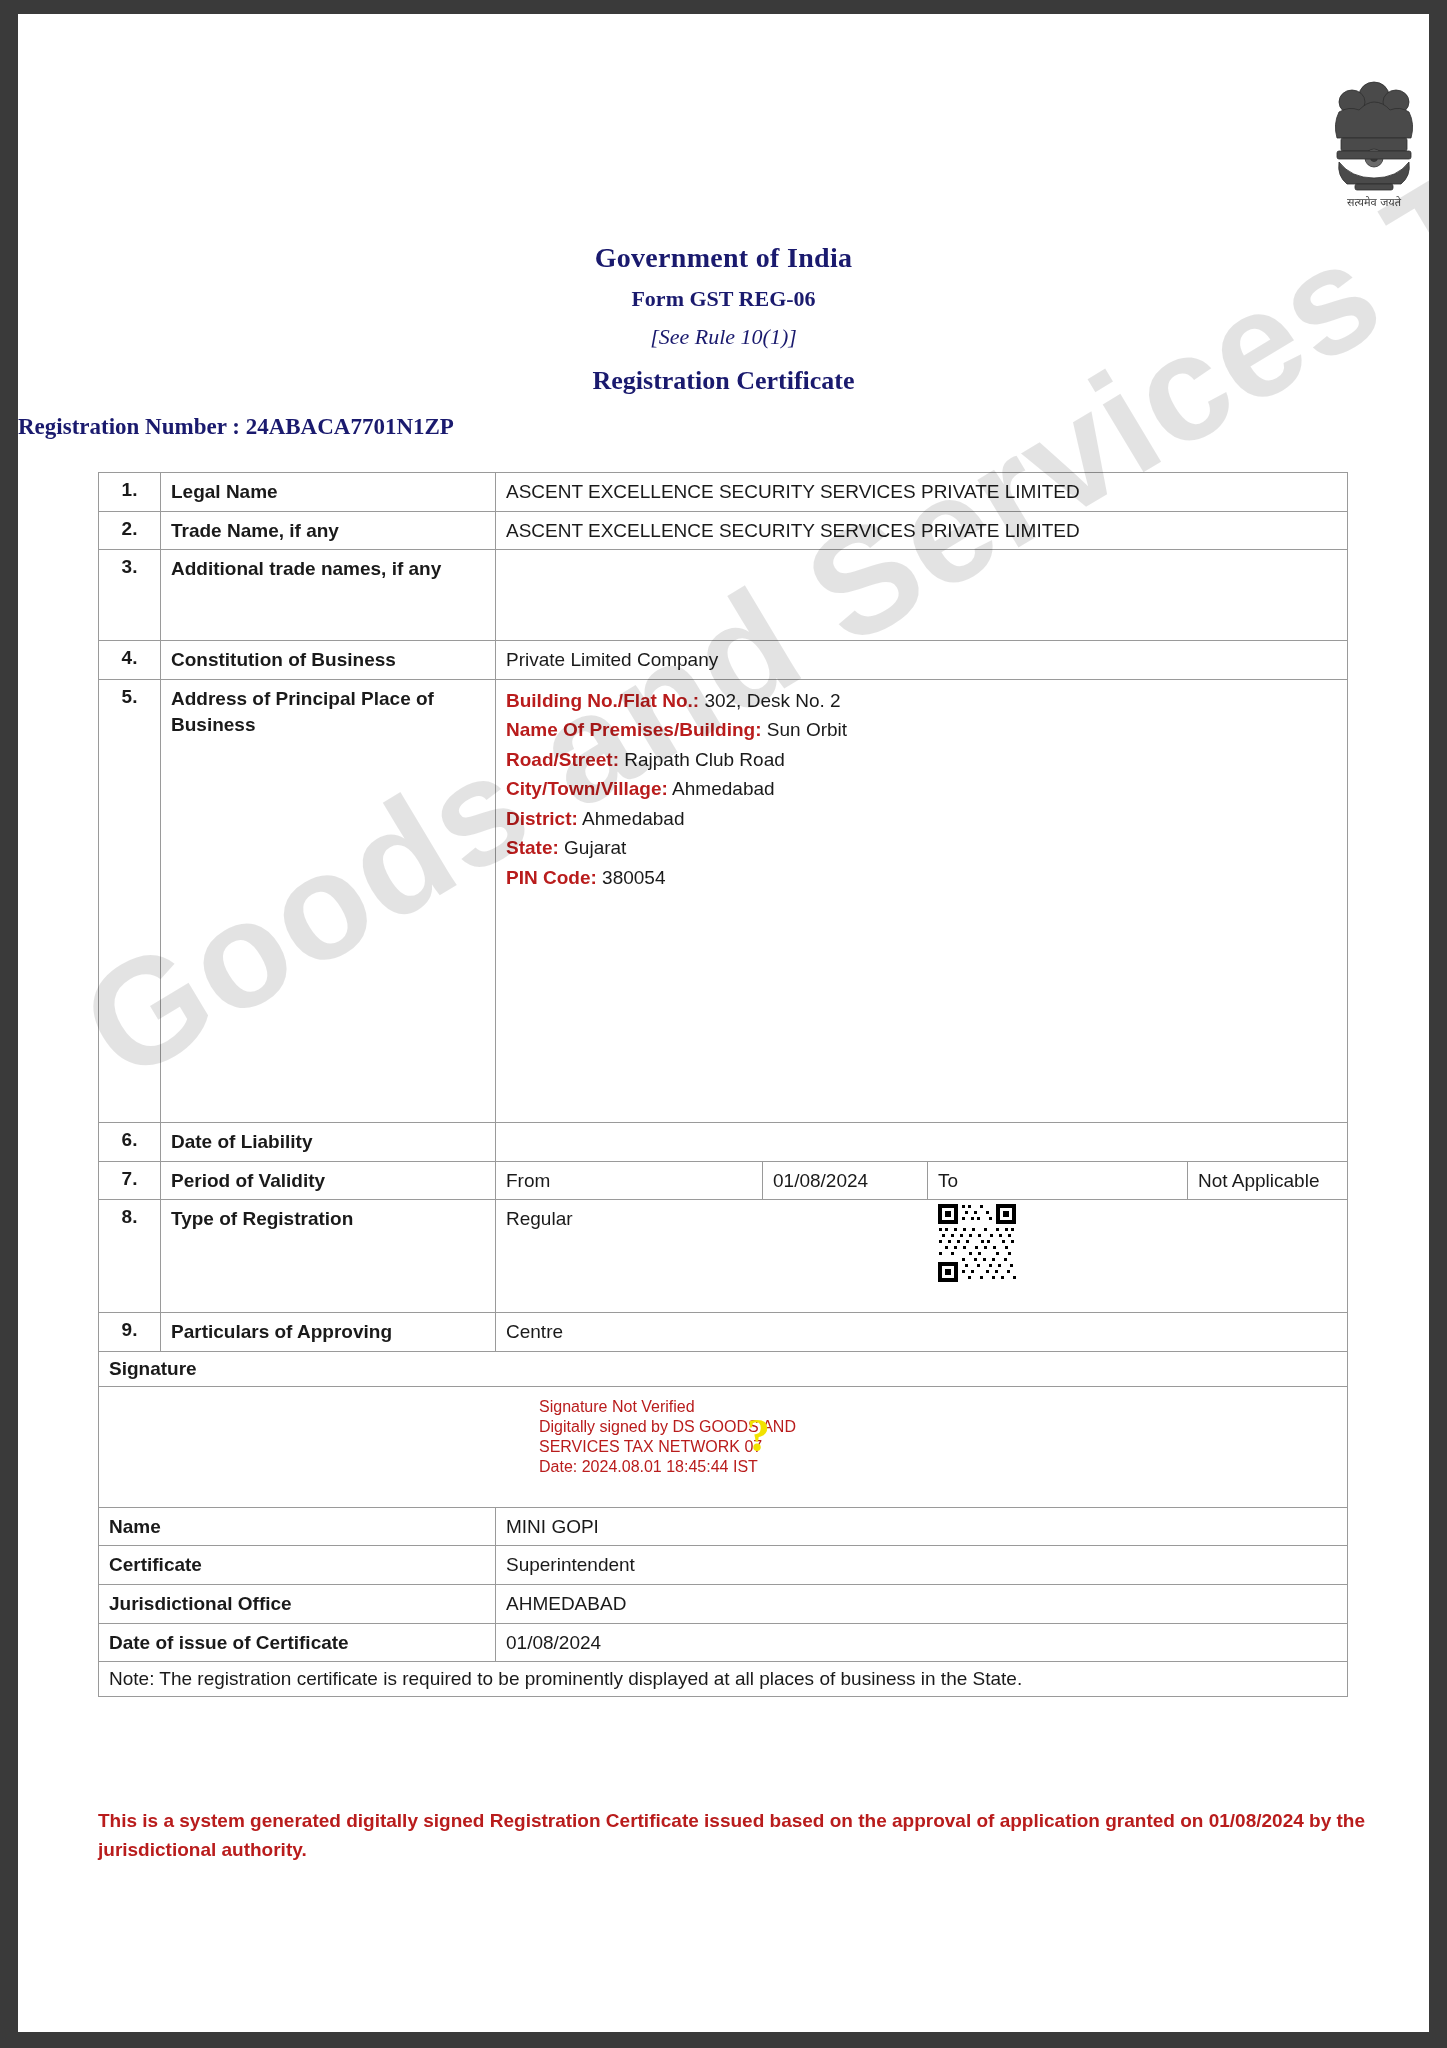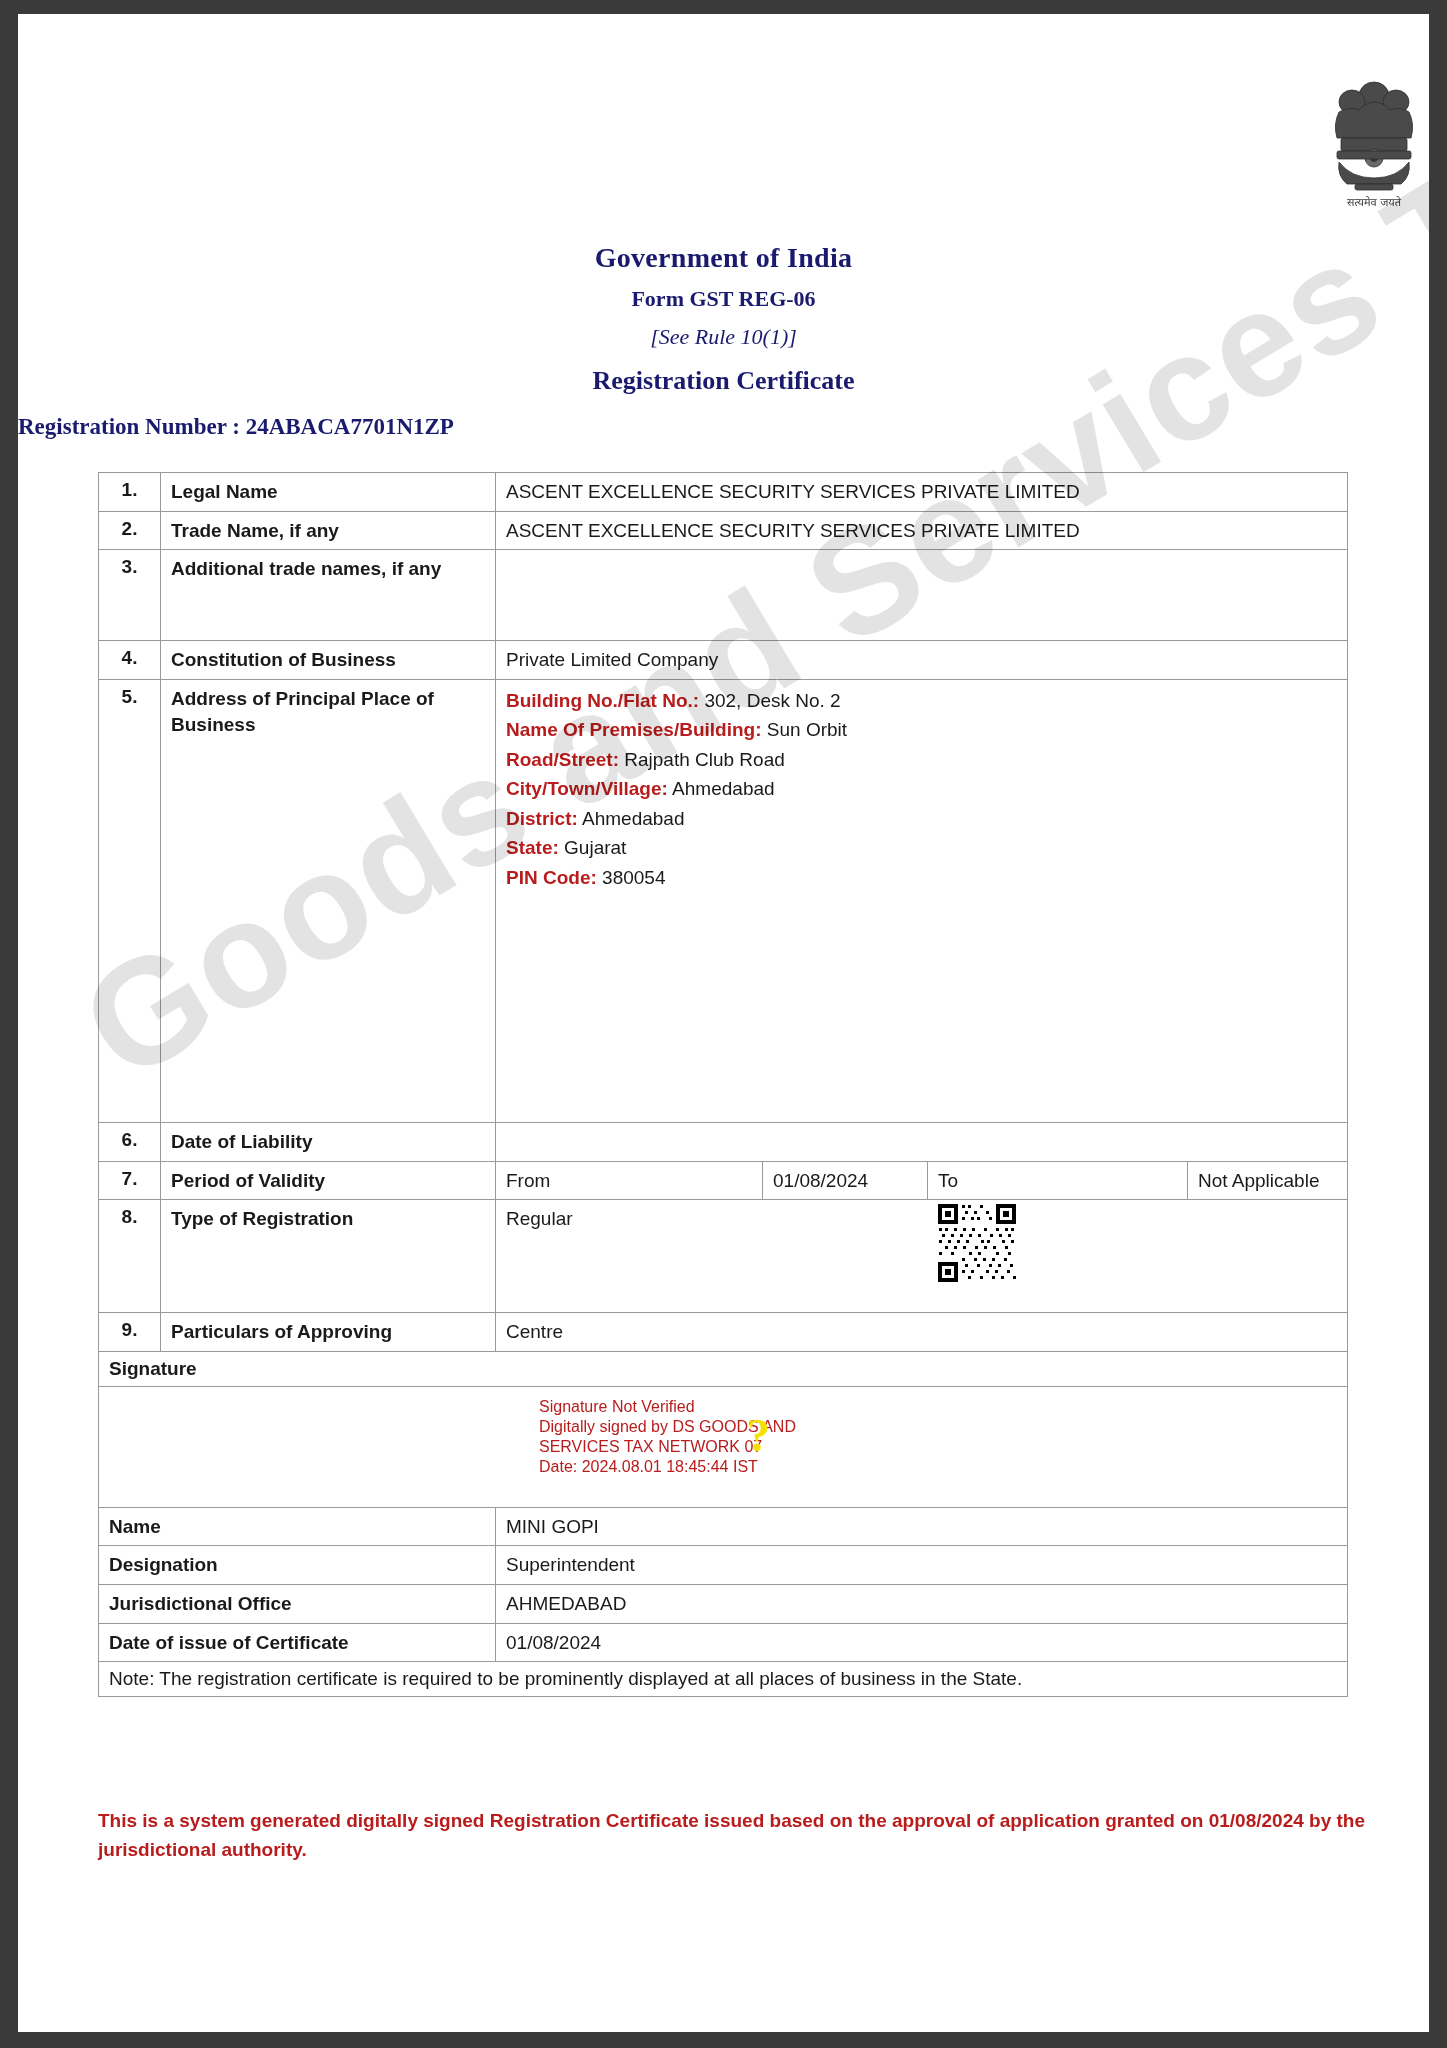--- a/index.html
+++ b/index.html
@@ -446,21 +446,21 @@
         </div>
         <div class="sig-mark">?</div>
       </td>
     </tr>
 
     <tr>
       <td class="c-lbl" colspan="2">Name</td>
       <td class="c-val" colspan="4">MINI GOPI</td>
     </tr>
     <tr>
-      <td class="c-lbl" colspan="2">Designation</td>
+      <td class="c-lbl" colspan="2">Certificate</td>
       <td class="c-val" colspan="4">Superintendent</td>
     </tr>
     <tr>
       <td class="c-lbl" colspan="2">Jurisdictional Office</td>
       <td class="c-val" colspan="4">AHMEDABAD</td>
     </tr>
     <tr>
       <td class="c-lbl" colspan="2">Date of issue of Certificate</td>
       <td class="c-val" colspan="4">01/08/2024</td>
     </tr>

